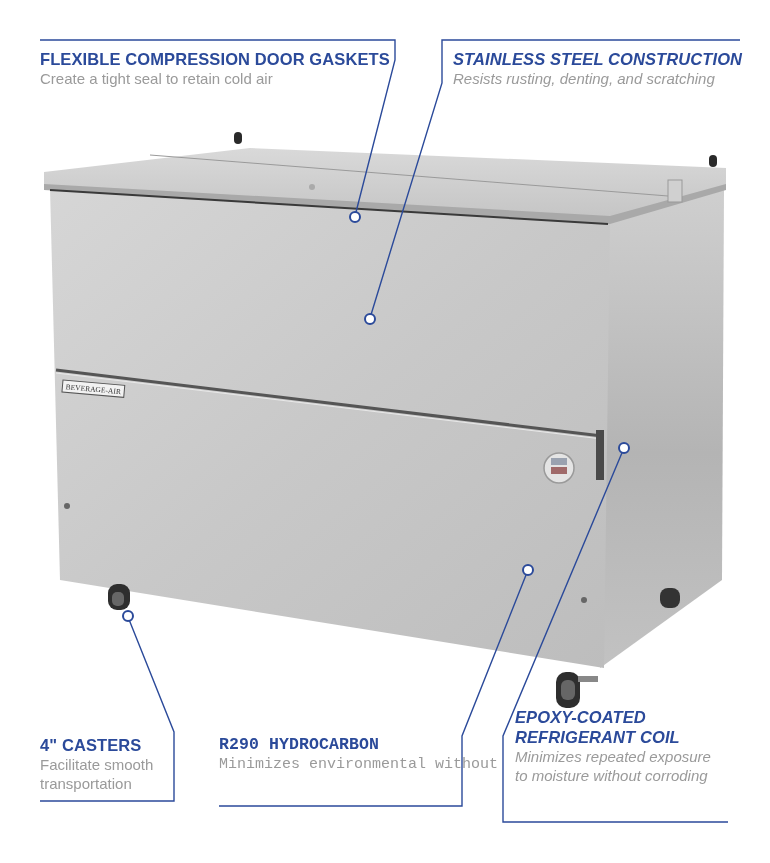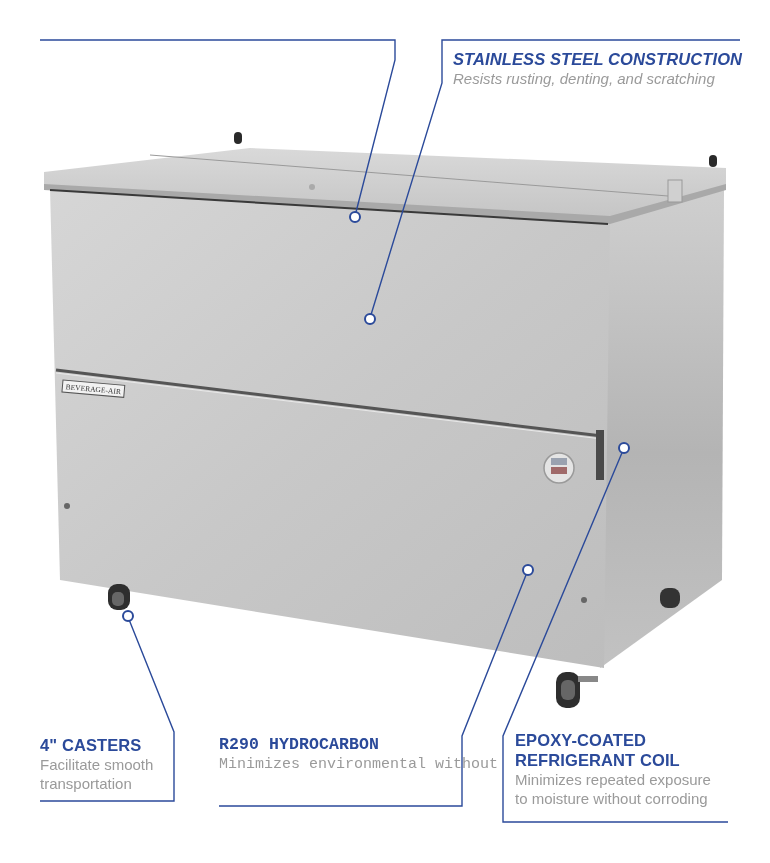--- a/index.html
+++ b/index.html
@@ -97,38 +97,40 @@
     <g fill="#ffffff" stroke="#2b4a9a" stroke-width="2">
       <circle cx="355" cy="217" r="5"></circle>
       <circle cx="370" cy="319" r="5"></circle>
       <circle cx="128" cy="616" r="5"></circle>
       <circle cx="528" cy="570" r="5"></circle>
       <circle cx="624" cy="448" r="5"></circle>
     </g>
   </svg>
 
   <div class="callout" style="left:40px; top:49px;">
+    <div class="title">FLEXIBLE COMPRESSION DOOR GASKETS</div>
+    <div class="desc">Create a tight seal to retain cold air</div>
   </div>
 
   <div class="callout" style="left:453px; top:49px;font-style:italic;">
     <div class="title">STAINLESS STEEL CONSTRUCTION</div>
     <div class="desc">Resists rusting, denting, and scratching</div>
   </div>
 
   <div class="callout" style="left:40px; top:735px;">
     <div class="title">4" CASTERS</div>
     <div class="desc">Facilitate smooth</div>
     <div class="desc">transportation</div>
   </div>
 
   <div class="callout" style="left:219px; top:735px;font-family:Liberation Mono, monospace;">
     <div class="title">R290 HYDROCARBON</div>
     <div class="desc">Minimizes environmental without</div>
   </div>
 
-  <div class="callout" style="left:515px; top:730px;">
+  <div class="callout" style="left:515px; top:707px;font-style:italic;">
     <div class="title">EPOXY-COATED</div>
     <div class="title">REFRIGERANT COIL</div>
     <div class="desc">Minimizes repeated exposure</div>
     <div class="desc">to moisture without corroding</div>
   </div>
 
 </div>
 
 </body></html>

